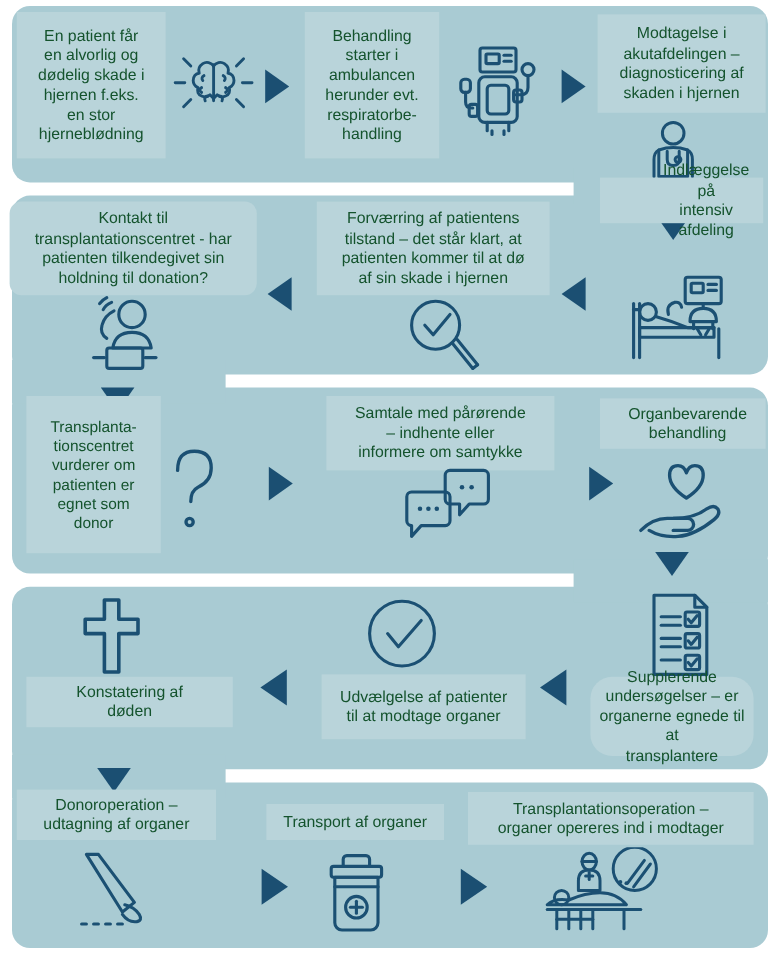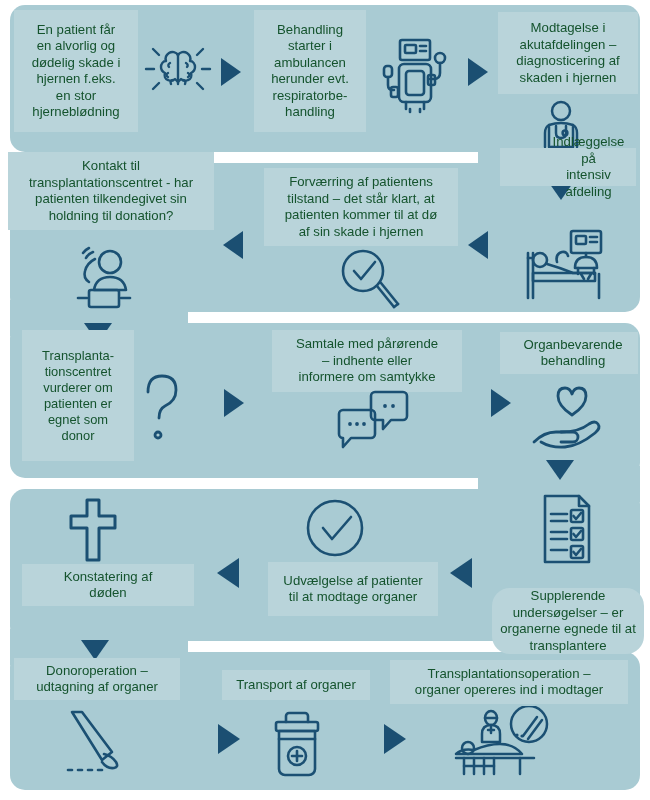--- a/index.html
+++ b/index.html
@@ -197,21 +197,21 @@
       <path d="M56 61 l4 -3"></path>
     </svg>
   </div>
 
   <div class="arrow" style="left:221px;top:230px;width:24px;height:30px;">
     <svg viewBox="0 0 24 30">
         <polygon points="22,1 2,15 22,29" fill="#1b4f72"></polygon>
       </svg>
   </div>
 
-  <div class="textbox" style="left:8px;top:152px;width:206px;height:78px;">Kontakt til
+  <div class="textbox" style="left:8px;top:168px;width:206px;height:78px;border-radius:10px;">Kontakt til
 transplantationscentret - har
 patienten tilkendegivet sin
 holdning til donation?</div>
 
   <div class="icon" style="left:62px;top:246px;width:78px;height:66px;">
     <svg viewBox="0 0 78 66" fill="none" stroke="#1b5073" stroke-width="2.6" stroke-linecap="round" stroke-linejoin="round">
       <circle cx="48" cy="16" r="11"></circle>
       <path d="M32 44 q2 -13 16 -13 q14 0 16 13 z"></path>
       <rect x="27" y="44" width="30" height="17" rx="2"></rect>
       <path d="M16 52 h9"></path>
@@ -298,21 +298,21 @@
       <path d="M16 58 h16"></path>
       <rect x="36" y="18" width="12" height="12" rx="1.5"></rect>
       <path d="M38.5 24 l2.5 3 l5 -6"></path>
       <rect x="36" y="36" width="12" height="12" rx="1.5"></rect>
       <path d="M38.5 42 l2.5 3 l5 -6"></path>
       <rect x="36" y="54" width="12" height="12" rx="1.5"></rect>
       <path d="M38.5 60 l2.5 3 l5 -6"></path>
     </svg>
   </div>
 
-  <div class="textbox" style="left:492px;top:588px;width:152px;height:66px;border-radius:18px;">Supplerende
+  <div class="textbox" style="left:492px;top:564px;width:136px;height:66px;border-radius:18px;">Supplerende
 undersøgelser – er
 organerne egnede til at
 transplantere</div>
 
   <div class="arrow" style="left:448px;top:557px;width:26px;height:32px;">
     <svg viewBox="0 0 26 32">
         <polygon points="24,1 2,16 24,31" fill="#1b4f72"></polygon>
       </svg>
   </div>
 

